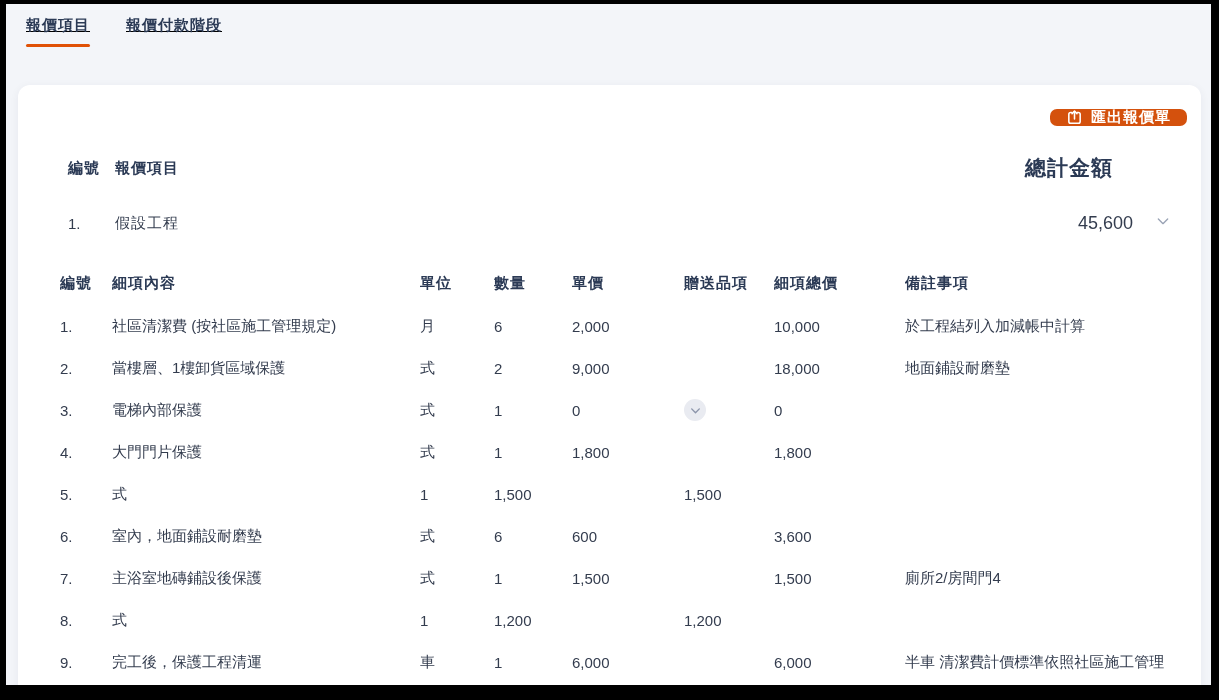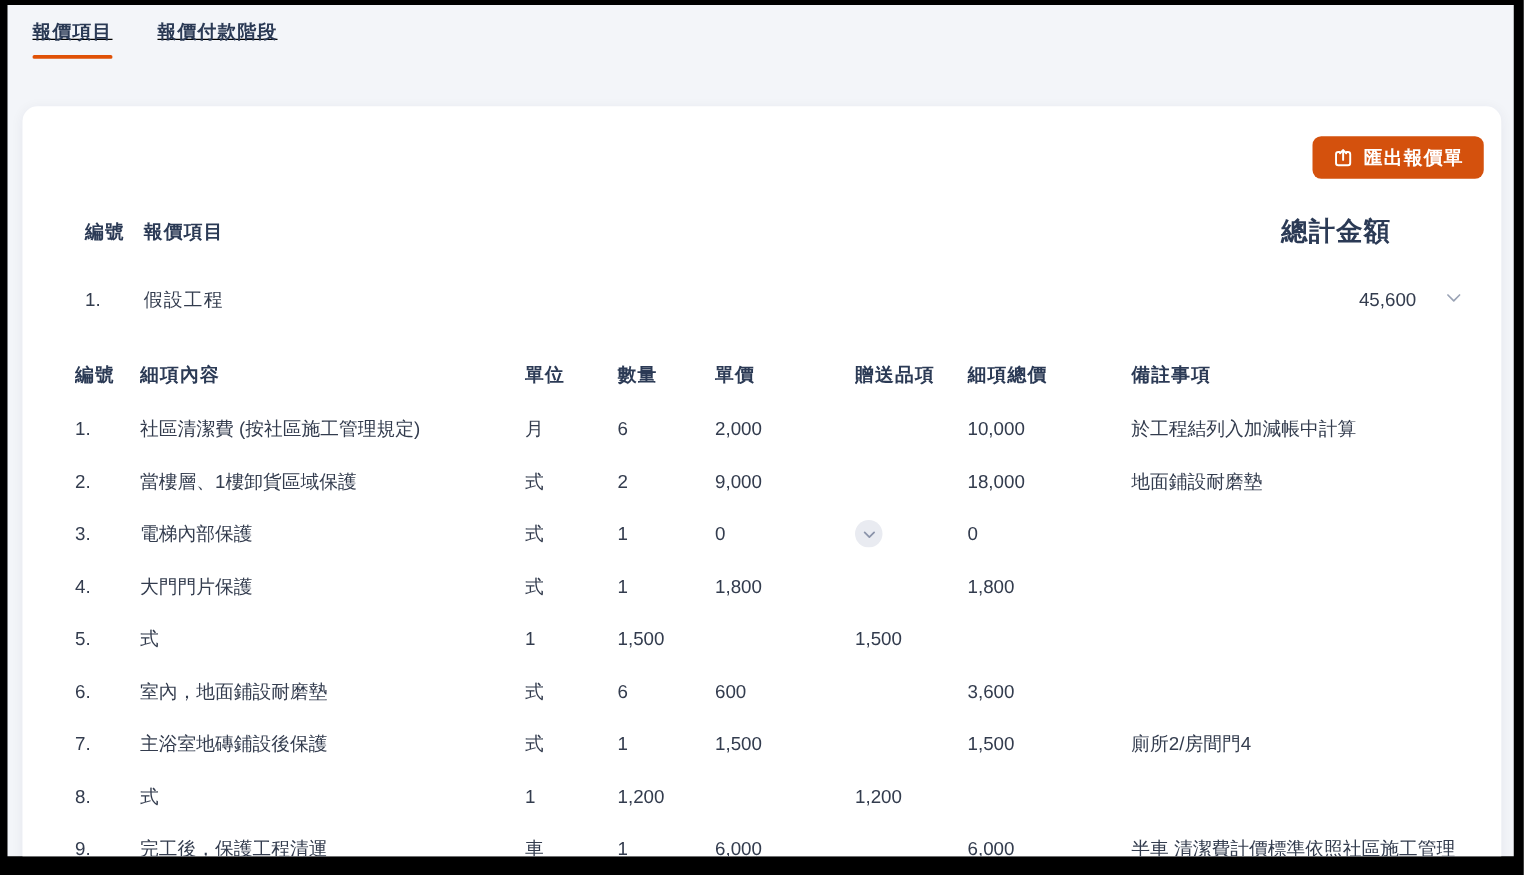--- a/index.html
+++ b/index.html
@@ -31,36 +31,36 @@
     background:#fff; border-radius:12px;
     box-shadow:0 2px 10px rgba(30,40,70,.06);
     overflow:hidden;
   }
   
   .export-row { display:flex; justify-content:flex-end; padding:24px 14px 0 0; }
   .btn-export {
     display:flex; align-items:center; gap:8px;
     background:#d4510d; color:#fff; border:none; cursor:pointer;
     font-family:inherit; font-size:15px; font-weight:600; letter-spacing:1px;
-    padding:0 16px; height:34px; border-radius:7px;
+    padding:0 16px; height:17px; border-radius:7px;
   }
   .btn-export svg { display:block; }
   
   .outer-header, .outer-row {
     display:flex; align-items:center; padding-left:50px;
   }
   .outer-header { margin-top:32px; height:20px; }
   .outer-row { margin-top:34px; height:22px; }
   .o-no { width:47px; font-size:15px; color:#2b3a55; }
   .outer-header .o-no, .outer-header .o-item, .outer-header .o-total { font-weight:700; letter-spacing:1px; }
   .o-item { flex:1; font-size:15px; color:#2b3a55; letter-spacing:1px; }
   .o-total { font-size:21px; color:#2b3a55; text-align:right; padding-right:88px; }
   .outer-row .o-no, .outer-row .o-item { color:#333c4e; font-weight:500; }
   .o-amount-wrap { display:flex; align-items:center; gap:22px; padding-right:30px; }
-  .o-amount { font-size:15px; color:#333c4e; font-weight:500; }
+  .o-amount { font-size:18px; color:#333c4e; font-weight:500; }
   .chev { color:#9aa3b5; display:block; cursor:pointer; }
   
   .detail { margin-top:38px; }
   .d-row {
     display:grid;
     grid-template-columns:52px 308px 74px 78px 112px 90px 131px 1fr;
     padding-left:42px; align-items:center; height:22px;
   }
   .d-head .d-cell { font-weight:700; color:#2b3a55; letter-spacing:1px; }
   .d-cell {

